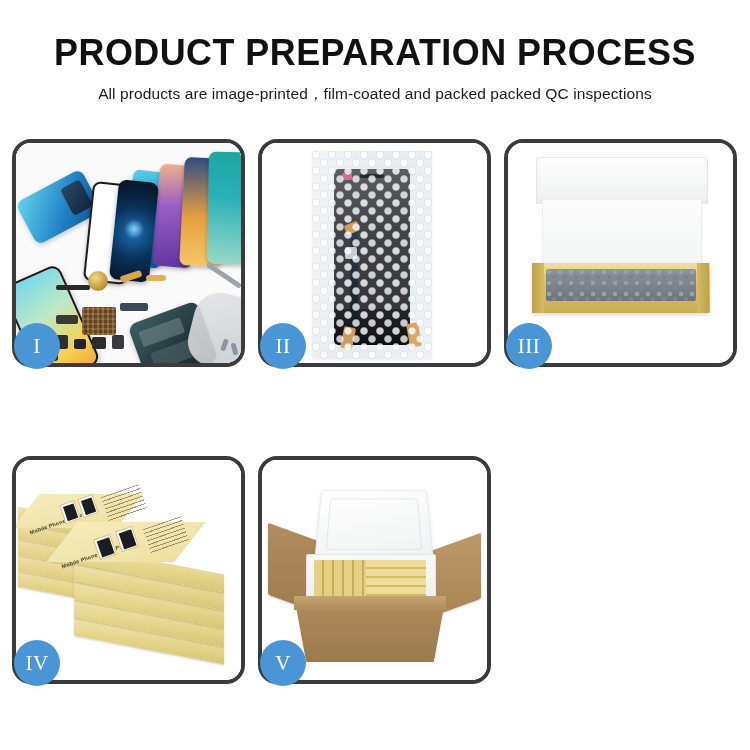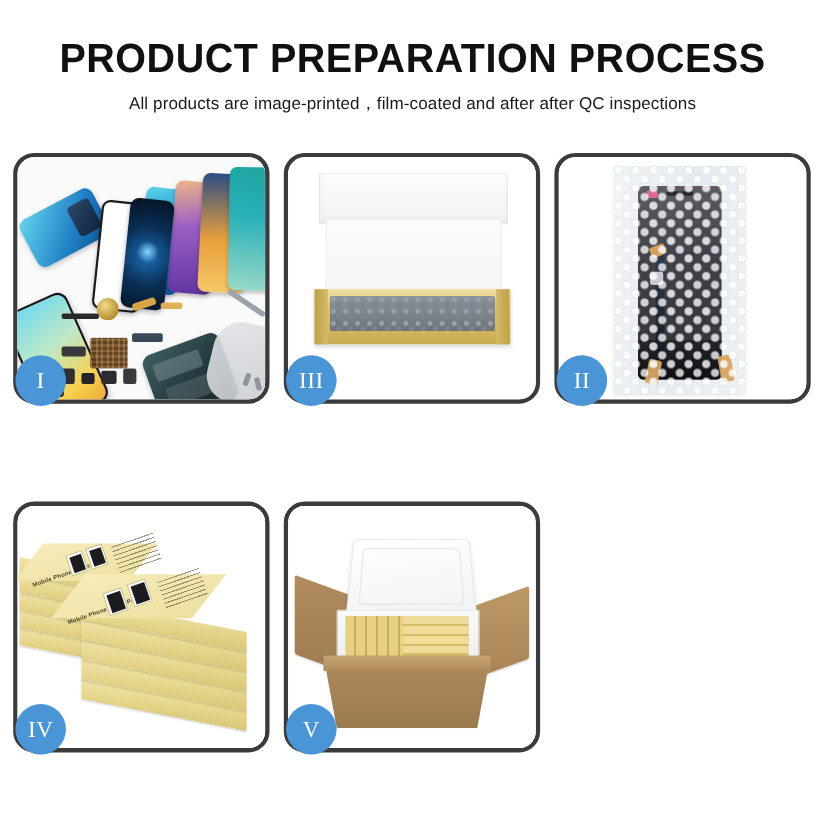--- a/index.html
+++ b/index.html
@@ -300,21 +300,21 @@
     position:absolute;left:96px;top:22px;width:118px;height:42px;
     background:linear-gradient(170deg,rgba(245,248,250,.9),rgba(226,233,238,.55));
     clip-path:polygon(18% 0,100% 22%,86% 100%,0 64%);
   }
 </style>
 </head>
 <body>
 
 <div class="header">
   <div class="title">PRODUCT PREPARATION PROCESS</div>
-  <div class="subtitle">All products are image-printed，film-coated and after after QC inspections</div>
+  <div class="subtitle">All products are image-printed，film-coated and packed packed QC inspections</div>
 </div>
 
 <div class="grid">
 
   <div class="panel">
     <div class="panel-inner">
       <div class="p1">
         <div class="bluepad"></div>
         <div class="fanphone ph-a"></div>
         <div class="fanphone ph-b"></div>
@@ -340,53 +340,53 @@
         <div class="pt pt-tool"></div>
         <div class="pt pt-scr1"></div>
         <div class="pt pt-scr2"></div>
       </div>
     </div>
     <div class="badge">I</div>
   </div>
 
   <div class="panel">
     <div class="panel-inner">
-      <div class="p3">
-        <div class="lid3"></div>
-        <div class="foamwall"></div>
-        <div class="goldtray"></div>
-        <div class="greyfoam"></div>
-        <div class="trayside"></div>
-        <div class="trayside2"></div>
-      </div>
-    </div>
-    <div class="badge">III</div>
-  </div>
-
-  <div class="panel">
-    <div class="panel-inner">
       <div class="p2">
         <div class="bag">
           <div class="screenin"></div>
           <div class="botstrip"></div>
           <div class="flexwire"></div>
           <div class="icchip"></div>
           <div class="pinkdot"></div>
           <div class="tab tab1"></div>
           <div class="tab tab2"></div>
           <div class="tab tab3"></div>
           <div class="bubbles"></div>
         </div>
       </div>
     </div>
     <div class="badge">II</div>
   </div>
 
   <div class="panel">
     <div class="panel-inner">
+      <div class="p3">
+        <div class="lid3"></div>
+        <div class="foamwall"></div>
+        <div class="goldtray"></div>
+        <div class="greyfoam"></div>
+        <div class="trayside"></div>
+        <div class="trayside2"></div>
+      </div>
+    </div>
+    <div class="badge">III</div>
+  </div>
+
+  <div class="panel">
+    <div class="panel-inner">
       <div class="p4">
 
         <div class="stackbox" style="left:2px;top:120px;width:96px;height:16px;transform:skewY(11deg);"></div>
         <div class="stackbox" style="left:2px;top:104px;width:96px;height:16px;transform:skewY(11deg);"></div>
         <div class="stackbox" style="left:2px;top:88px;width:96px;height:16px;transform:skewY(11deg);"></div>
         <div class="stackbox" style="left:2px;top:72px;width:96px;height:16px;transform:skewY(11deg);"></div>
         <div class="stackbox" style="left:2px;top:56px;width:96px;height:16px;transform:skewY(11deg);"></div>
 
         <div class="sb-top" style="left:10px;top:34px;width:104px;height:34px;"></div>
         <div class="lidlabel" style="left:12px;top:58px;transform:rotate(-19deg);">Mobile Phone Spare Parts</div>

